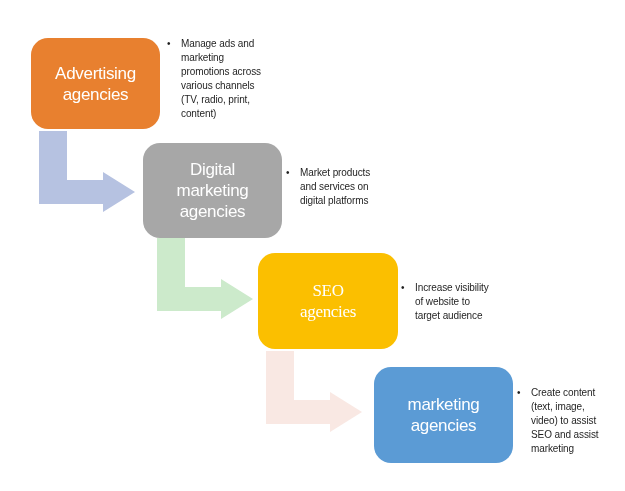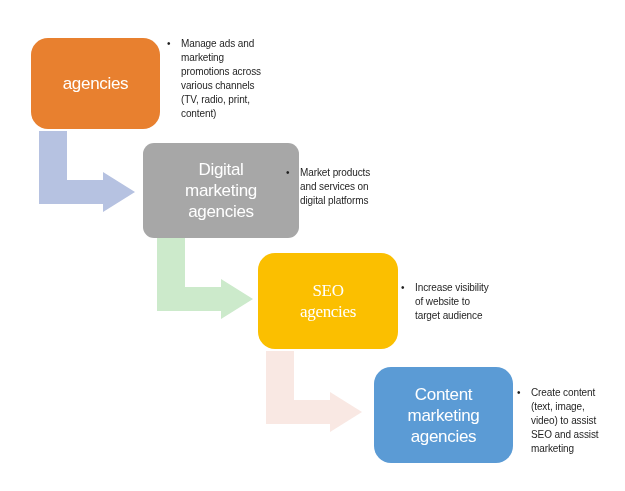--- a/index.html
+++ b/index.html
@@ -25,21 +25,21 @@
   }
   .box-label {
     color: #ffffff;
     font-size: 17px;
     line-height: 21px;
     letter-spacing: -0.3px;
     text-align: center;
     white-space: nowrap;
   }
   #box1 { left: 31px;  top: 38px;  width: 129px; height: 91px; }
-  #box2 { left: 143px; top: 143px; width: 156px; height: 95px; border-radius: 11px; }
+  #box2 { left: 143px; top: 143px; width: 139px; height: 95px; }
   #box3 { left: 258px; top: 253px; width: 140px; height: 96px; }
   #box4 { left: 374px; top: 367px; width: 139px; height: 96px; }
 
   .arrow {
     position: absolute;
     width: 96px;
     height: 82px;
     z-index: 1;
   }
   #arrow1 { left: 39px;  top: 131px; }
@@ -78,20 +78,21 @@
   </svg>
   <svg id="arrow2" class="arrow" viewBox="0 0 96 82">
     <polygon points="0,0 28,0 28,49 64,49 64,41 96,61 64,81 64,73 0,73" fill="#cceacb"></polygon>
   </svg>
   <svg id="arrow3" class="arrow" viewBox="0 0 96 82">
     <polygon points="0,0 28,0 28,49 64,49 64,41 96,61 64,81 64,73 0,73" fill="#f9e8e3"></polygon>
   </svg>
 
   <div id="box1" class="box" style="background: rgb(232, 128, 47);">
     <div class="box-label">
+      <div>Advertising</div>
       <div>agencies</div>
     </div>
   </div>
   <div id="note1" class="note">
     <span class="marker">•</span>
     <div class="note-lines">
       <div>Manage ads and</div>
       <div>marketing</div>
       <div>promotions across</div>
       <div>various channels</div>
@@ -126,21 +127,20 @@
     <span class="marker">•</span>
     <div class="note-lines">
       <div>Increase visibility</div>
       <div>of website to</div>
       <div>target audience</div>
     </div>
   </div>
 
   <div id="box4" class="box" style="background: rgb(91, 155, 213);">
     <div class="box-label">
-      <div>Content</div>
       <div>marketing</div>
       <div>agencies</div>
     </div>
   </div>
   <div id="note4" class="note">
     <span class="marker">•</span>
     <div class="note-lines">
       <div>Create content</div>
       <div>(text, image,</div>
       <div>video) to assist</div>

